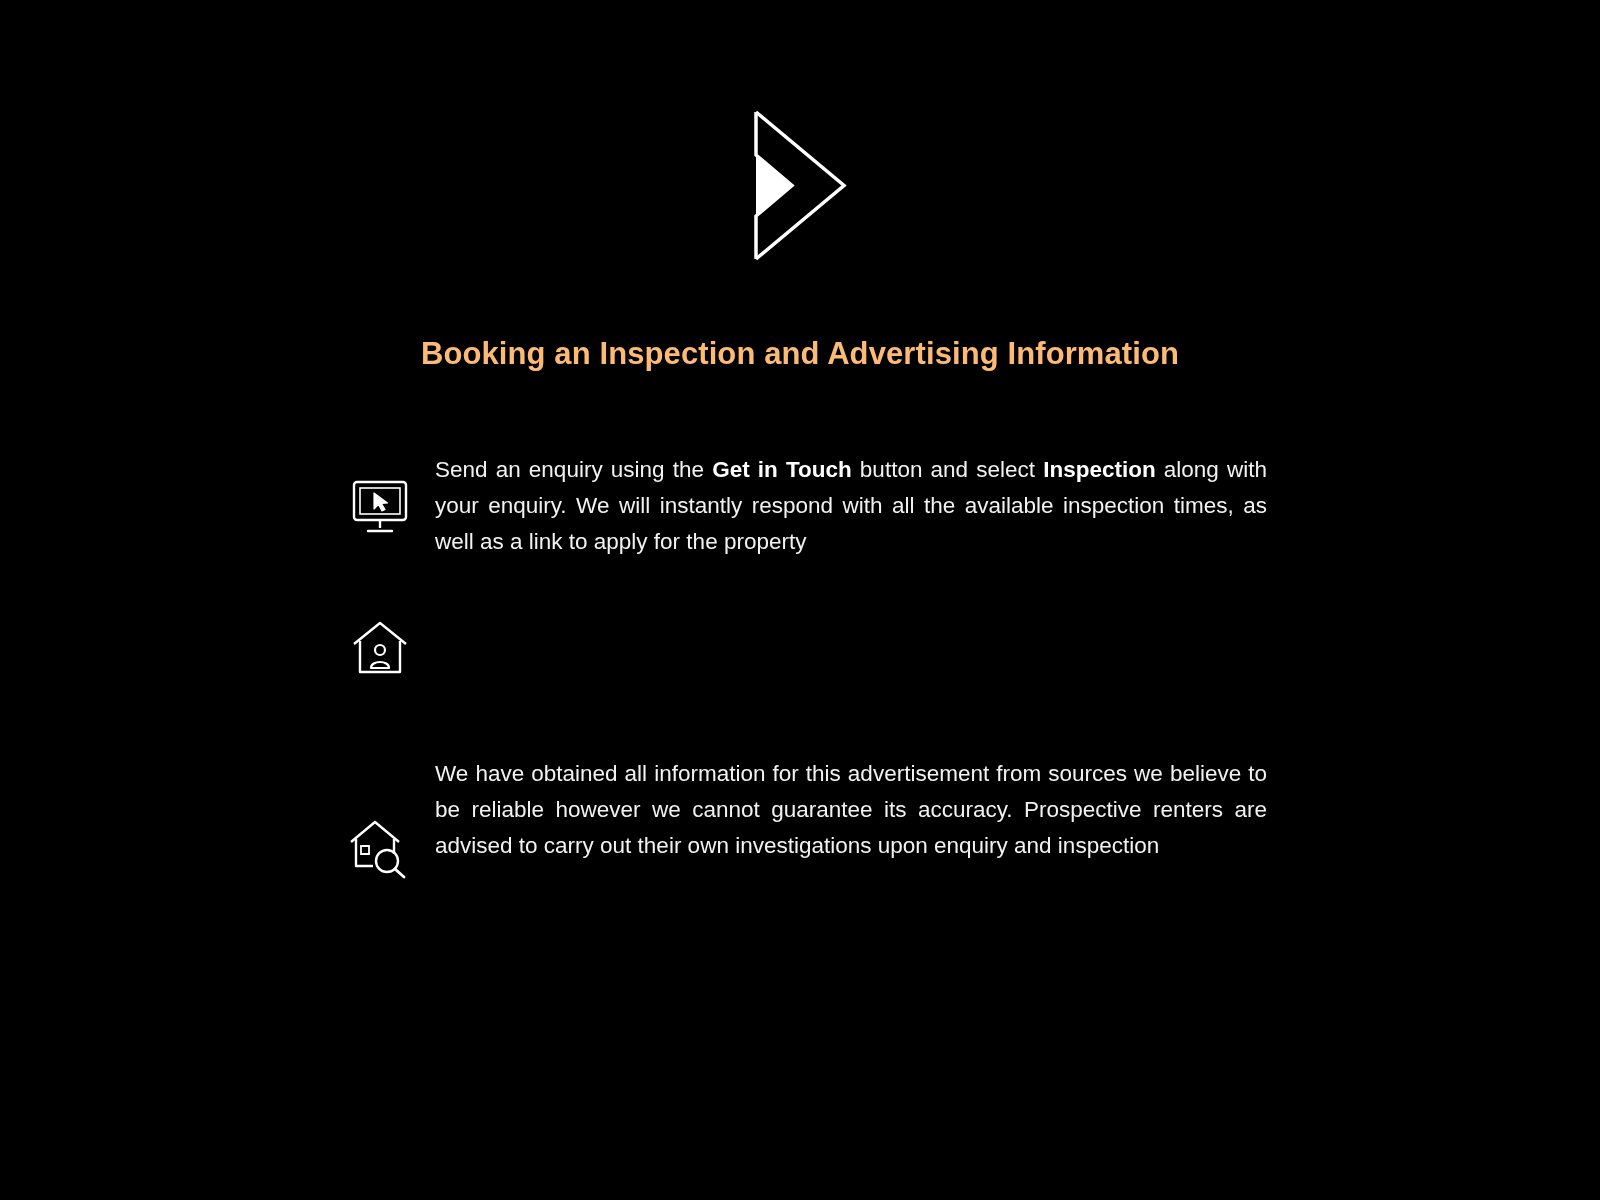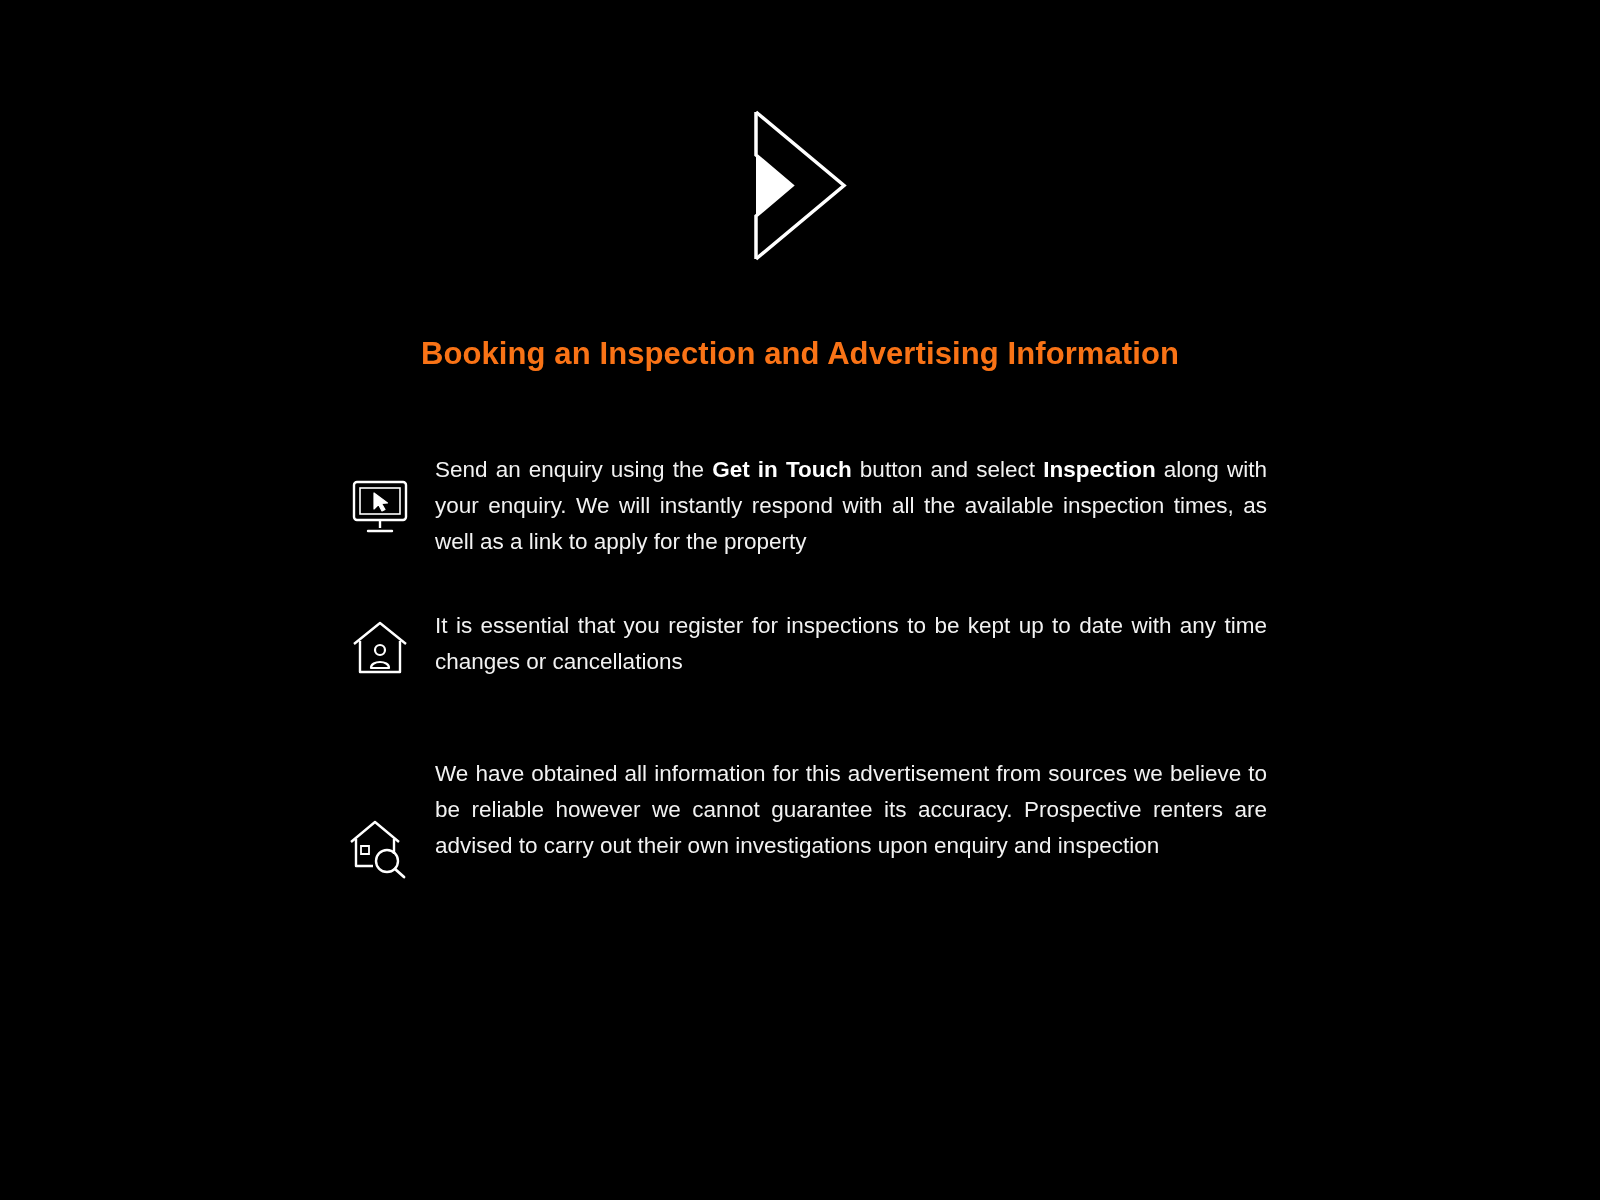--- a/index.html
+++ b/index.html
@@ -39,21 +39,21 @@
   
   .heading {
     position: absolute;
     top: 336px;
     left: 0;
     width: 1600px;
     text-align: center;
     font-size: 31px;
     font-weight: bold;
     letter-spacing: 0.1px;
-    color: #f97316;
+    color: #fdba74;
   }
 
   
   .rows {
     position: absolute;
     top: 452px;
     left: 325px;
     width: 950px;
   }
   .row {
@@ -132,23 +132,20 @@
 
     <div class="row" id="row-2">
       <div class="icon-cell">
         <svg width="64" height="64" viewBox="0 0 64 64" fill="none" xmlns="http://www.w3.org/2000/svg">
           <path d="M6 28 L32 7 L58 28" stroke="#ffffff" stroke-width="2.4" fill="none" stroke-linejoin="round"></path>
           <path d="M12 25 L12 56 L52 56 L52 25" stroke="#ffffff" stroke-width="2.4" fill="none" stroke-linejoin="round"></path>
           <circle cx="32" cy="34" r="5" stroke="#ffffff" stroke-width="2.2" fill="none"></circle>
           <path d="M23 52 C23 44 41 44 41 52 Z" stroke="#ffffff" stroke-width="2.2" fill="none" stroke-linejoin="round"></path>
         </svg>
       </div>
-      <div class="text-cell">
-        <p>It is essential that you register for inspections to be kept up to date with any time changes or cancellations</p>
-      </div>
     </div>
 
     <div class="row" id="row-3">
       <div class="icon-cell">
         <svg width="70" height="64" viewBox="0 0 70 64" fill="none" xmlns="http://www.w3.org/2000/svg">
           <path d="M6 26 L30 6 L54 26" stroke="#ffffff" stroke-width="2.4" fill="none" stroke-linejoin="round"></path>
           <path d="M11 23 L11 50 L28 50" stroke="#ffffff" stroke-width="2.4" fill="none" stroke-linejoin="round"></path>
           <path d="M49 23 L49 38" stroke="#ffffff" stroke-width="2.4" fill="none"></path>
           <path d="M16 30 L24 30 L24 38 L16 38 Z" stroke="#ffffff" stroke-width="1.8" fill="none"></path>
           <circle cx="42" cy="45" r="11" stroke="#ffffff" stroke-width="2.4" fill="none"></circle>

